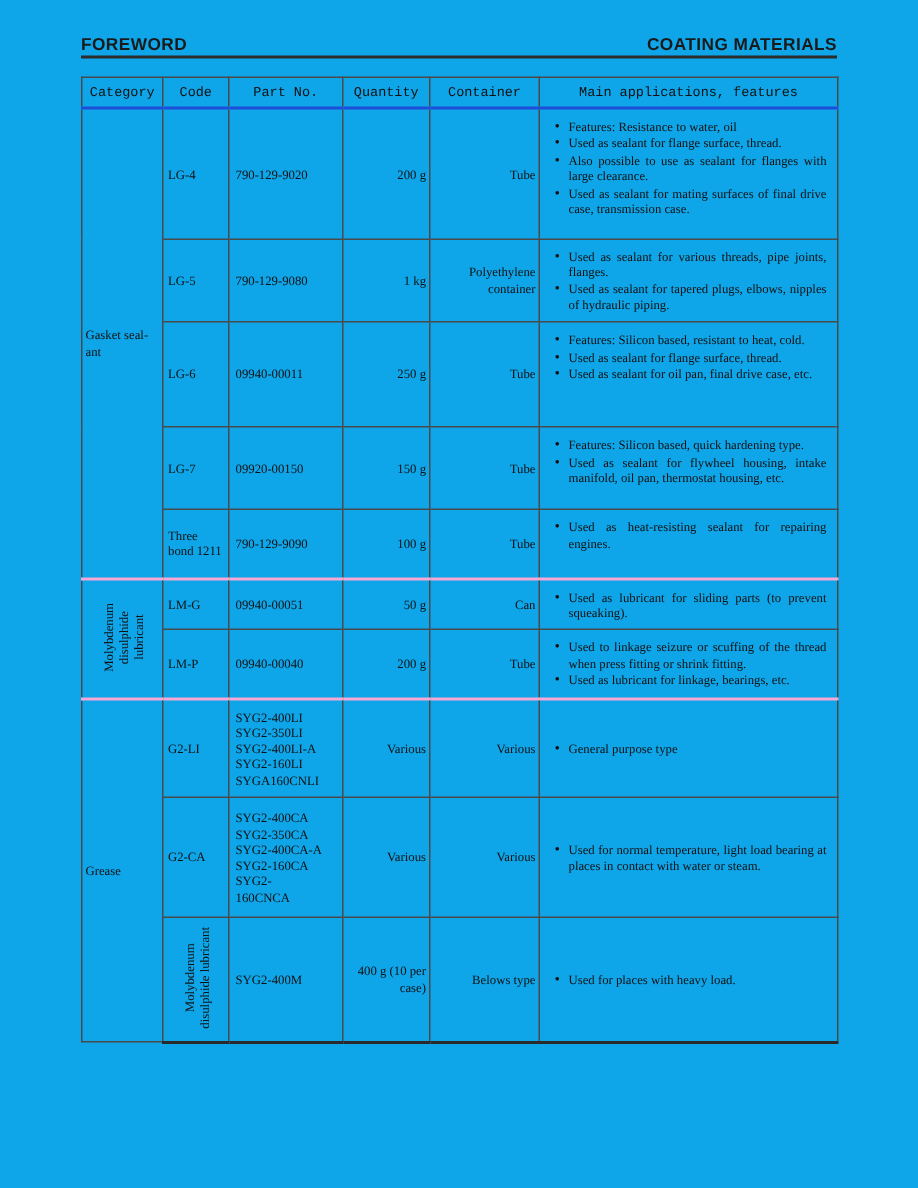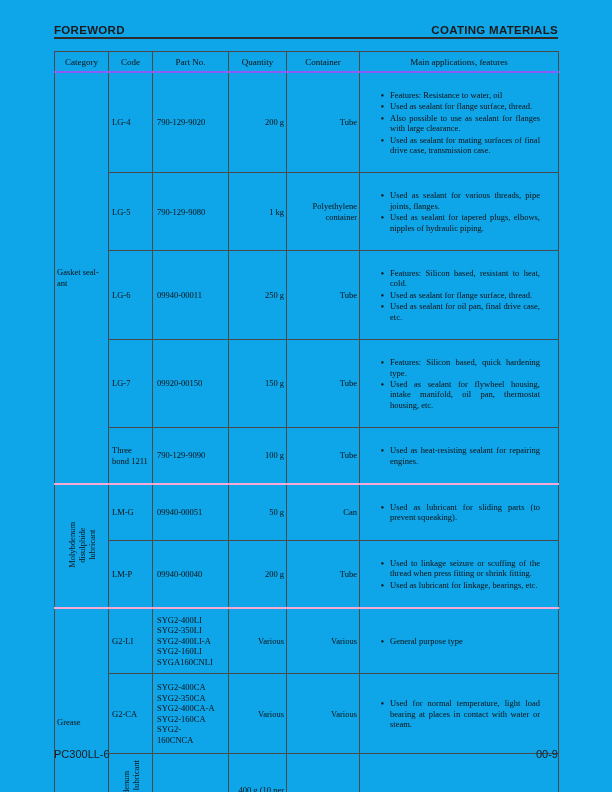--- a/index.html
+++ b/index.html
@@ -30,29 +30,30 @@
   }
   .coating-table th, .coating-table td {
     border: 1px solid #4a4a4a;
     padding: 0;
     vertical-align: middle;
     overflow: hidden;
   }
   .coating-table th {
     font-weight: normal; font-size: 9px;
     height: 19px;
-    border-bottom: 2px solid #8b5cf6;
+    border-bottom: 2px solid #1d4ed8;
     text-align: center;
+    font-family: Liberation Mono, monospace;
   }
   td.cat  { padding: 1px 2px; white-space: pre-line; line-height: 10.5px; }
   td.code { padding: 1px 3px; line-height: 10.5px; }
   td.part { padding: 1px 4px; white-space: pre-line; line-height: 10.5px; }
   td.qty, td.cont { text-align: right; line-height: 10.5px; padding: 1px 2px; }
   td.feat { vertical-align: top; padding: 2px 0 2px 0; }
-  ul.features { list-style: none; margin: 15px; padding: 0; }
+  ul.features { list-style: none; margin: 4px; padding: 0; }
   ul.features li { display: flex; margin: 0 0 1px 0; line-height: 10.4px; }
   .bullet { flex: 0 0 15px; width: 15px; text-align: center; font-size: 5.5px; line-height: 10.4px; }
   .feat-text { flex: 1; text-align: justify; padding-right: 3px; }
   td.vert { text-align: center; vertical-align: middle; padding: 0; }
   .vert-text {
     display: inline-block;
     writing-mode: vertical-rl;
     transform: rotate(180deg);
     white-space: pre-line;
     line-height: 10px;
@@ -293,18 +294,14 @@
                 <span class="bullet">●</span>
                 <span class="feat-text">Used for places with heavy load.</span>
               </li>
           </ul>
         </td>
       </tr>
 
     </tbody>
   </table>
 
-  <div class="page-footer">
-    <span>PC300LL-6</span>
-    <span>00-9</span>
-  </div>
 
 </div>
 
 </body></html>

